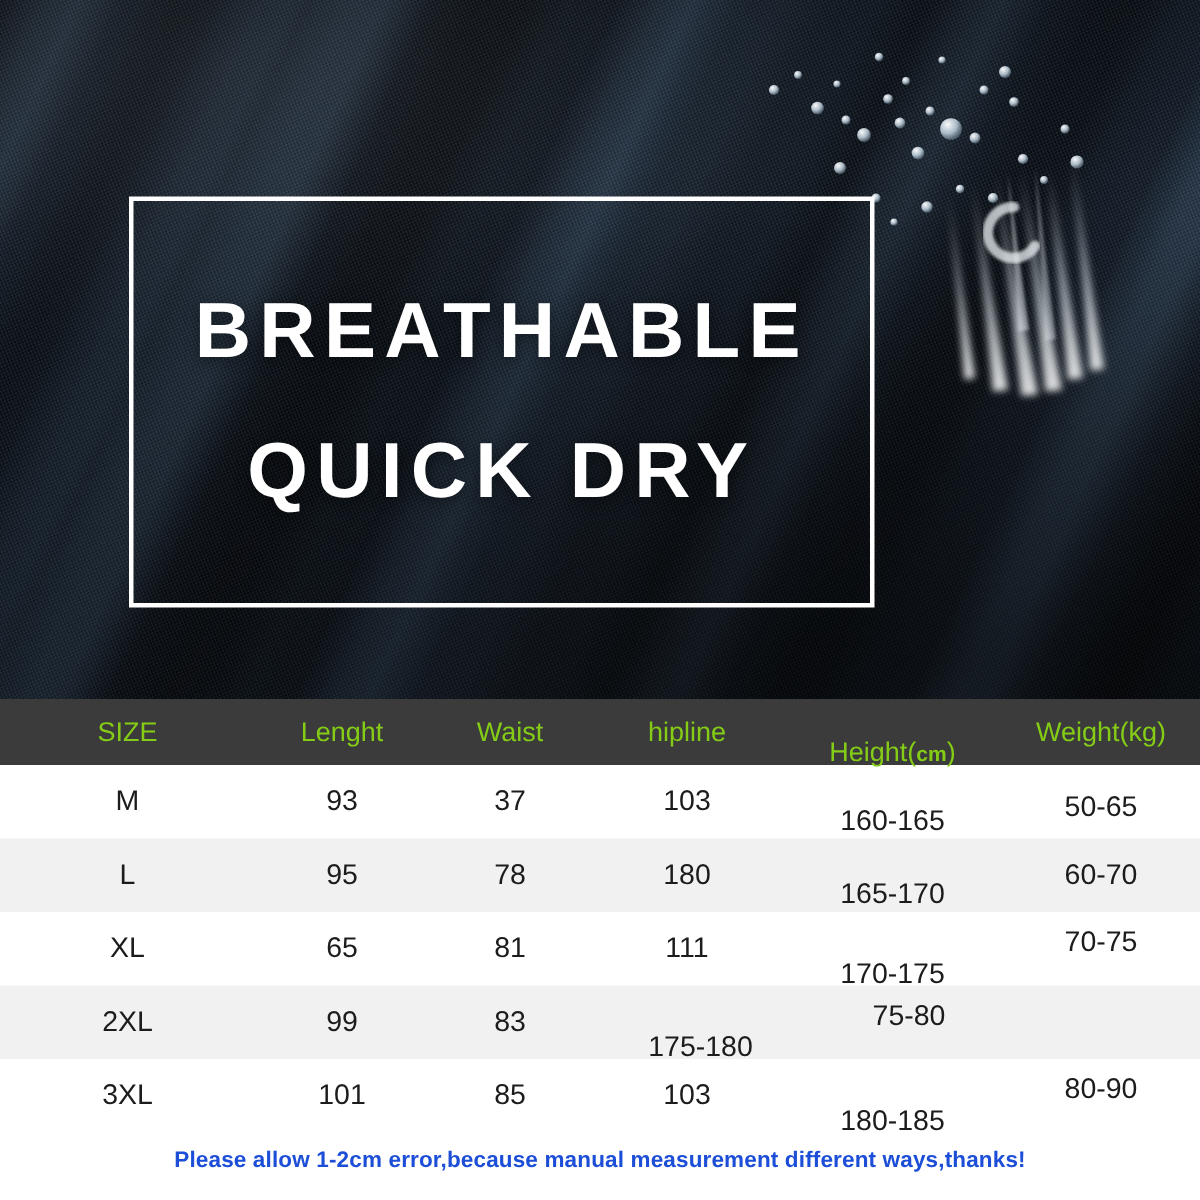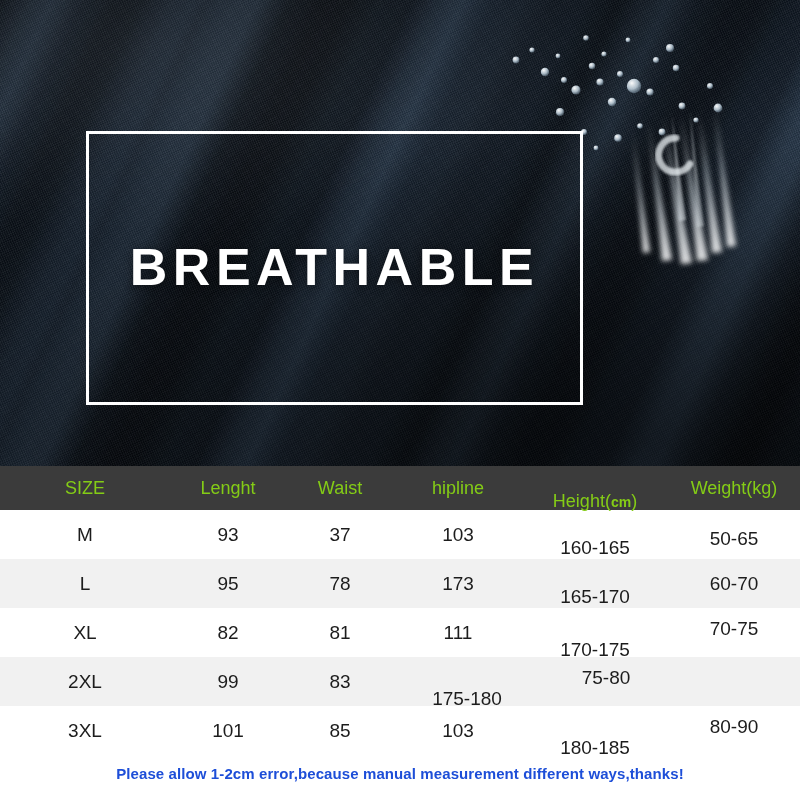--- a/index.html
+++ b/index.html
@@ -235,20 +235,21 @@
           <circle cx="118" cy="118" r="3.8" fill="url(#drop)"></circle>
           <circle cx="140" cy="106" r="2.8" fill="url(#drop)"></circle>
           <circle cx="162" cy="112" r="3.4" fill="url(#drop)"></circle>
         </g>
       </svg>
     </div>
 
     <div class="frame"></div>
     <div class="headline">
       <div class="line l1">BREATHABLE</div>
+      <div class="line l2">QUICK DRY</div>
     </div>
   </div>
 
   <div class="table">
 
     <div class="trow head">
       <div class="cell c-size">SIZE</div>
       <div class="cell c-length">Lenght</div>
       <div class="cell c-waist">Waist</div>
       <div class="cell c-hip">hipline</div>
@@ -262,28 +263,28 @@
       <div class="cell c-waist">37</div>
       <div class="cell c-hip">103</div>
       <div class="cell c-height">160-165</div>
       <div class="cell c-weight off-down">50-65</div>
     </div>
 
     <div class="trow body alt">
       <div class="cell c-size">L</div>
       <div class="cell c-length">95</div>
       <div class="cell c-waist">78</div>
-      <div class="cell c-hip">173</div>
+      <div class="cell c-hip">180</div>
       <div class="cell c-height">165-170</div>
       <div class="cell c-weight">60-70</div>
     </div>
 
     <div class="trow body plain">
       <div class="cell c-size">XL</div>
-      <div class="cell c-length">82</div>
+      <div class="cell c-length">65</div>
       <div class="cell c-waist">81</div>
       <div class="cell c-hip">111</div>
       <div class="cell c-height off-down">170-175</div>
       <div class="cell c-weight off-up">70-75</div>
     </div>
 
     <div class="trow body alt">
       <div class="cell c-size">2XL</div>
       <div class="cell c-length">99</div>
       <div class="cell c-waist">83</div>

